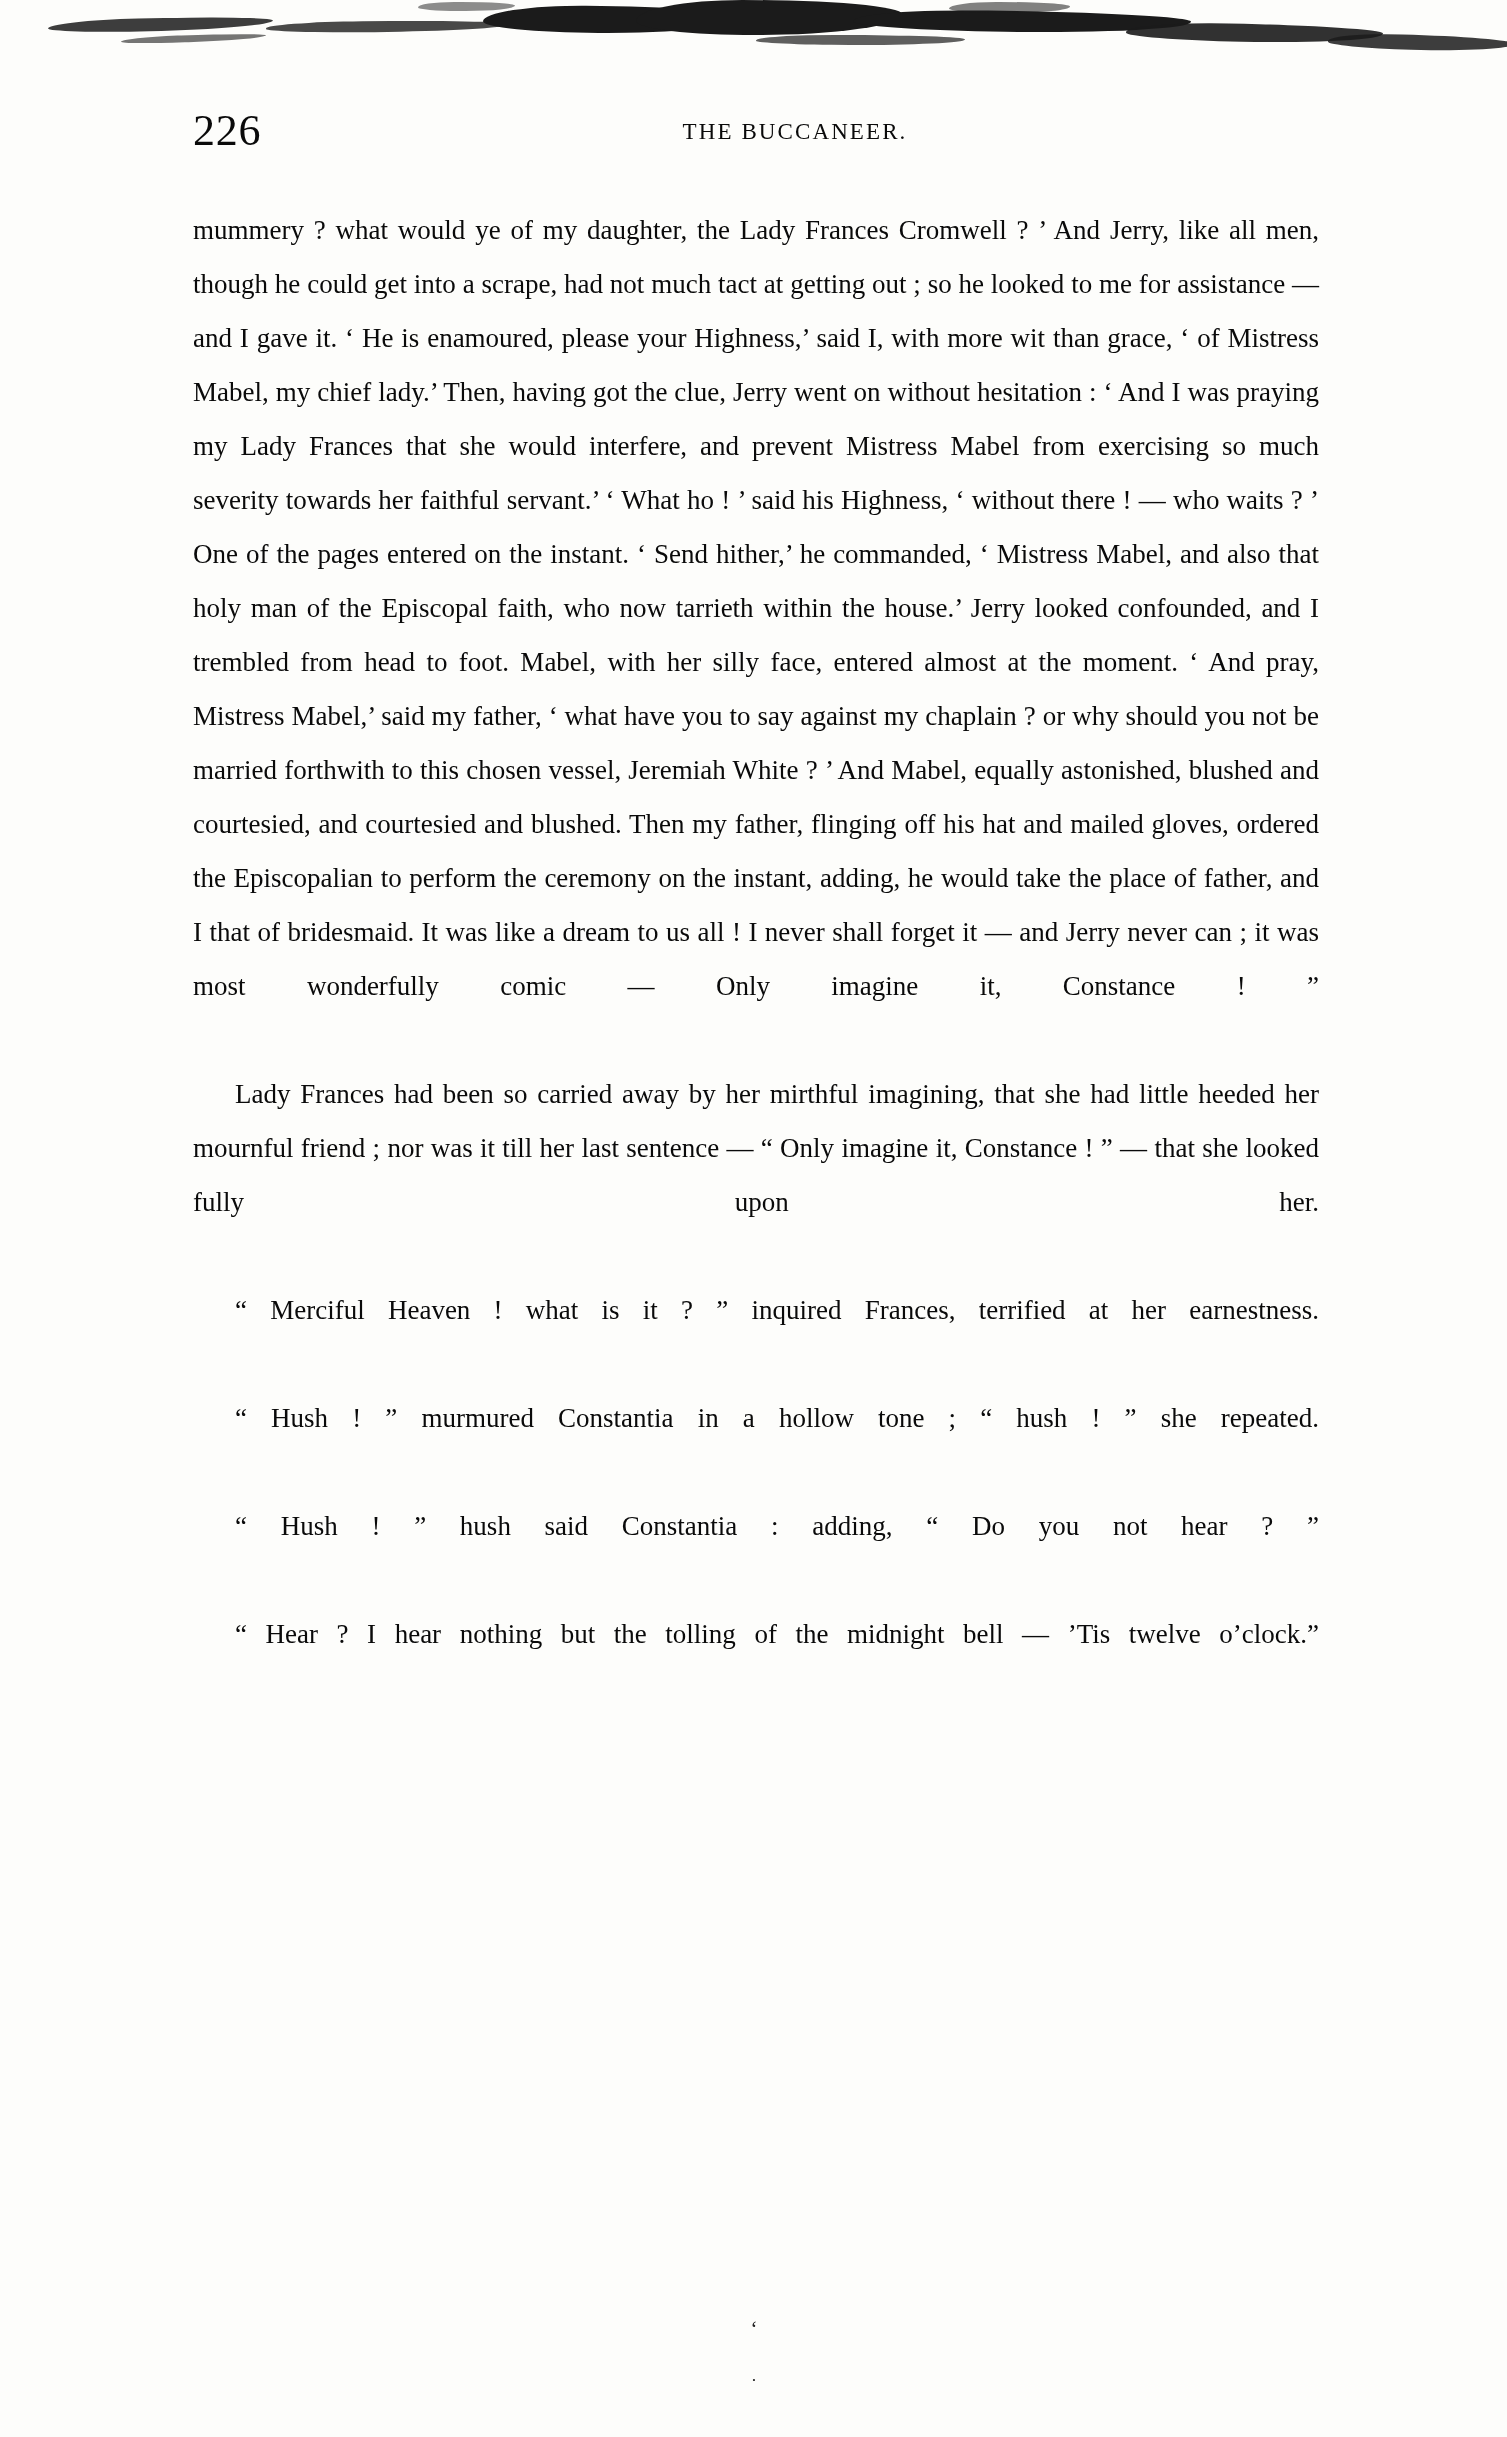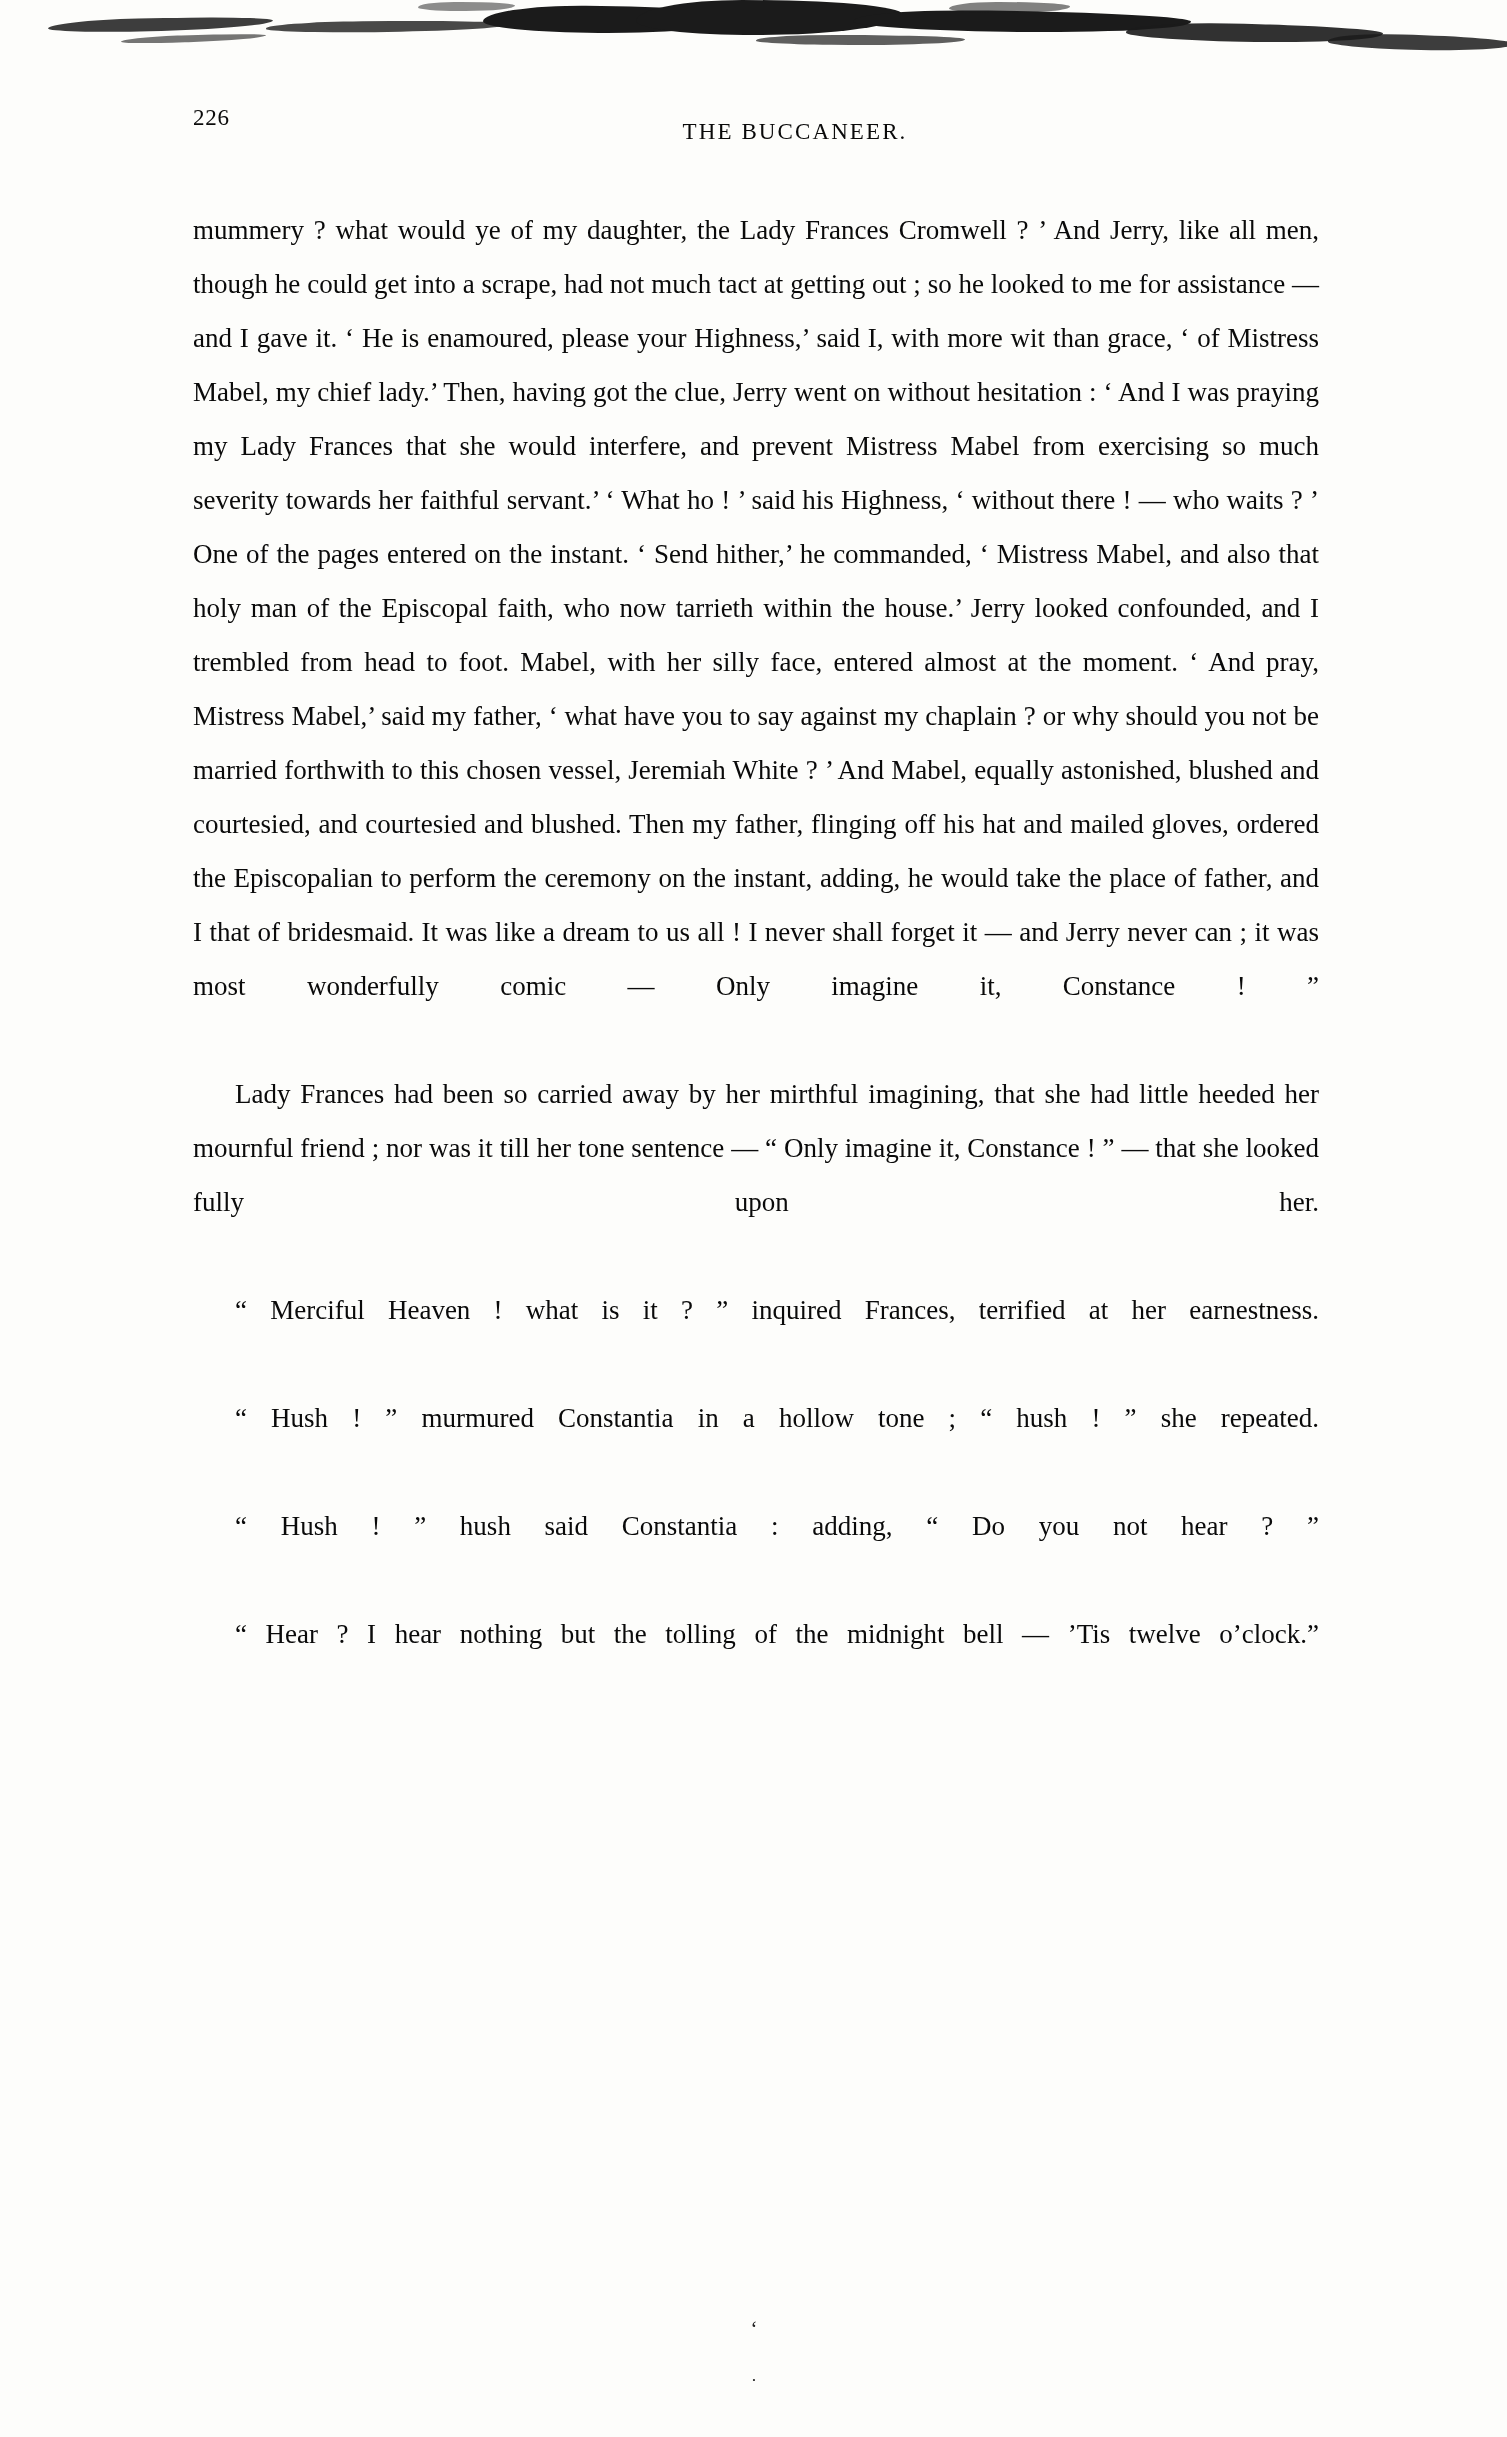--- a/index.html
+++ b/index.html
@@ -39,21 +39,21 @@
   .b6 { left: 1126px;top: 24px;  width: 257px; height: 17.7px; transform: rotate(1.1deg); opacity:.9;}
   .b7 { left: 1328px;top: 35px;  width: 185px; height: 14.5px; transform: rotate(1.6deg); opacity:.85;}
   .b8 { left: 121px; top: 35px;  width: 145px; height: 7.2px;  transform: rotate(-2deg); opacity:.6;}
   .b9 { left: 756px; top: 35px;  width: 209px; height: 9.7px; transform: rotate(0.2deg); opacity:.7;}
   .b10{ left: 418px; top: 1.6px;   width: 97px; height: 9.7px; opacity:.5;}
   .b11{ left: 949px;top: 1.6px;   width: 121px; height: 11.3px; opacity:.55;}
   .folio {
     position: absolute;
     left: 193px;
     top: 105px;
-    font-size: 23px;
+    font-size: 44px;
     letter-spacing: 0.8px;
     font-family: "Liberation Serif", serif;
   }
   .head-title {
     position: absolute;
     left: 0;
     top: 119px;
     width: 1500px;
     text-align: center;
     font-size: 23px;
@@ -126,21 +126,21 @@
     <div class="blob b9"></div>
     <div class="blob b10"></div>
     <div class="blob b11"></div>
   </div>
 
   <div class="folio">226</div>
   <div class="head-title">THE BUCCANEER.</div>
 
   <div class="text-block">
     <p>mummery ? what would ye of my daughter, the Lady Frances Cromwell ? ’   And Jerry, like all men, though he could get into a scrape, had not much tact at getting out ; so he looked to me for assistance — and I gave it.  ‘ He is enamoured, please your Highness,’ said I, with more wit than grace, ‘ of Mistress Mabel, my chief lady.’   Then, having got the clue, Jerry went on without hesitation : ‘ And I was praying my Lady Frances that she would interfere, and prevent Mistress Mabel from exercising so much severity towards her faithful servant.’   ‘ What ho ! ’ said his Highness, ‘ without there ! — who waits ? ’   One of the pages entered on the instant.  ‘ Send hither,’ he commanded, ‘ Mistress Mabel, and also that holy man of the Episcopal faith, who now tarrieth within the house.’ Jerry looked confounded, and I trembled from head to foot. Mabel, with her silly face, entered almost at the moment. ‘ And pray, Mistress Mabel,’ said my father, ‘ what have you to say against my chaplain ? or why should you not be married forthwith to this chosen vessel, Jeremiah White ? ’  And Mabel, equally astonished, blushed and courtesied, and courtesied and blushed.   Then my father, flinging off his hat and mailed gloves, ordered the Episcopalian to perform the ceremony on the instant, adding, he would take the place of father, and I that of bridesmaid.   It was like a dream to us all !  I never shall forget it — and Jerry never can ; it was most wonderfully comic — Only imagine it, Constance ! ”</p>
-    <p class="indent">Lady Frances had been so carried away by her mirthful imagining, that she had little heeded her mournful friend ; nor was it till her tone sentence — “ Only imagine it, Constance ! ” — that she looked fully upon her.</p>
+    <p class="indent">Lady Frances had been so carried away by her mirthful imagining, that she had little heeded her mournful friend ; nor was it till her last sentence — “ Only imagine it, Constance ! ” — that she looked fully upon her.</p>
     <p class="indent">“ Merciful Heaven ! what is it ? ” inquired Frances, terrified at her earnestness.</p>
     <p class="indent">“ Hush ! ” murmured Constantia in a hollow tone ; “ hush ! ” she repeated.</p>
     <p class="indent">“ Hush ! ” hush said Constantia : adding, “ Do you not hear ? ”</p>
     <p class="indent">“ Hear ? I hear nothing but the tolling of the midnight bell — ’Tis twelve o’clock.”</p>
   </div>
 
   <div class="bottom-marks">
     <span>‘</span>
     <span class="dot">.</span>
   </div>

